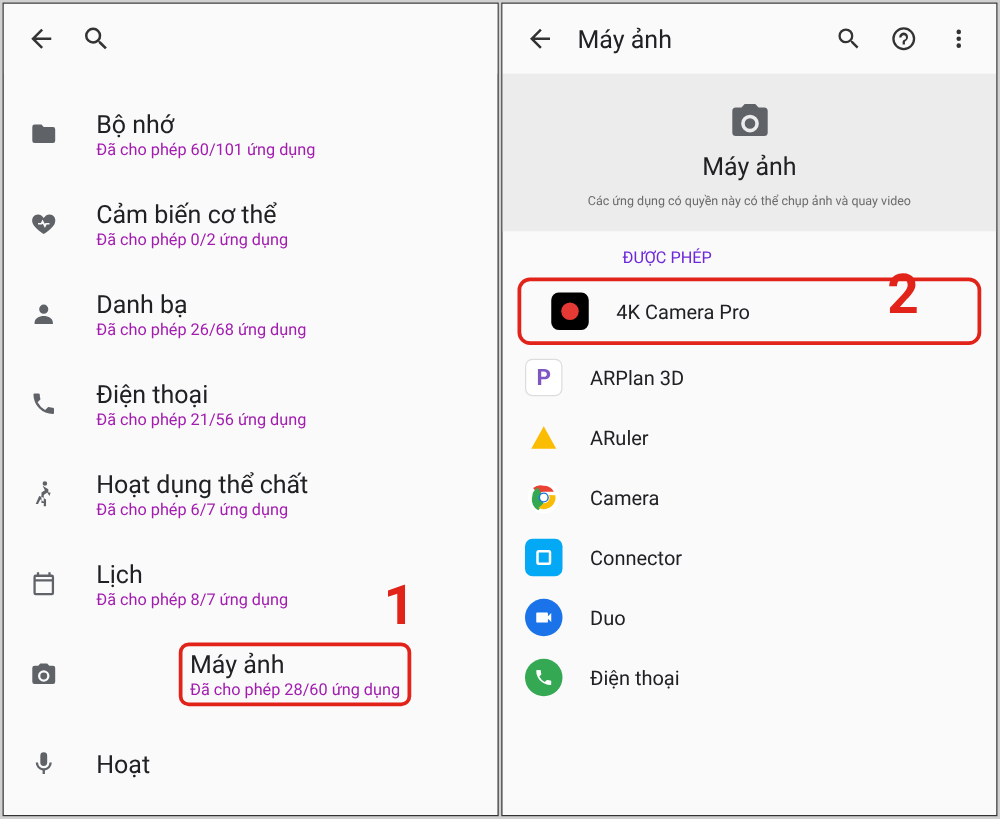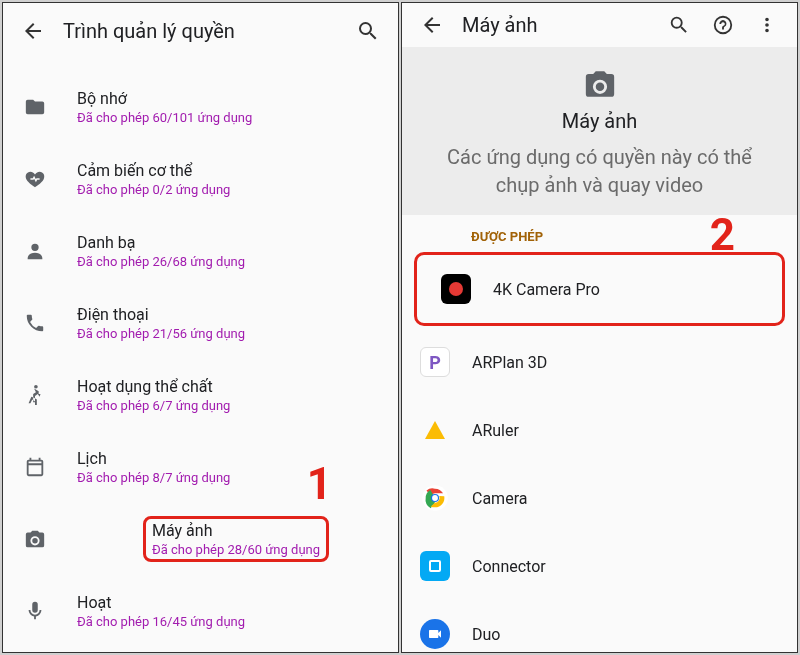--- a/index.html
+++ b/index.html
@@ -58,21 +58,21 @@
 .perm-icon {
   width: 28px;
   height: 28px;
   color: #5f6368;
   display: flex;
   align-items: center;
   justify-content: center;
   margin-right: 28px;
 }
 .perm-text { flex: 1; }
-.perm-title { font-size: 16px; color: #202124; }
+.perm-title { font-size: 20px; color: #202124; }
 .perm-sub { font-size: 13px; color: #a21caf; margin-top: 2px; }
 .highlight-box {
   border: 3px solid #e2231a;
   border-radius: 8px;
   margin: 0 8px;
   padding: 2px 6px;
 }
 .annotation {
   position: absolute;
   font-size: 44px;
@@ -86,32 +86,32 @@
   background: #ececec;
   display: flex;
   flex-direction: column;
   align-items: center;
   justify-content: center;
   padding: 20px 24px 16px;
   text-align: center;
 }
 .big-header .big-icon { color: #5f6368; margin-bottom: 8px; }
 .big-header .big-title { font-size: 20px; color: #202124; margin-bottom: 10px; }
-.big-header .big-desc { font-size: 20px; color: #6b6b6b; line-height: 1.4; }
+.big-header .big-desc { font-size: 10px; color: #6b6b6b; line-height: 1.4; }
 .section-heading {
   font-size: 13px;
-  font-weight: 700;
-  color: #a16207;
+  font-weight: 400;
+  color: #6d28d9;
   text-transform: uppercase;
-  padding: 14px 18px 6px 69px;
+  padding: 14px 18px 6px 96px;
 }
 .app-item {
   display: flex;
   align-items: center;
-  height: 68px;
+  height: 48px;
   padding: 0 18px;
   cursor: pointer;
 }
 .app-icon {
   width: 30px;
   height: 30px;
   border-radius: 6px;
   margin-right: 22px;
   display: flex;
   align-items: center;
@@ -133,21 +133,20 @@
 </head>
 <body>
 
 <div class="screen">
   <div class="appbar">
     <div class="icon-btn">
       <svg width="24" height="24" viewBox="0 0 24 24">
           <path d="M20 11H7.83l5.59-5.59L12 4l-8 8 8 8 1.41-1.41L7.83 13H20z" fill="currentColor"></path>
         </svg>
     </div>
-    <div class="appbar-title">Trình quản lý quyền</div>
     <div class="icon-btn">
       <svg width="24" height="24" viewBox="0 0 24 24">
           <path d="M15.5 14h-.79l-.28-.27A6.47 6.47 0 0016 9.5 6.5 6.5 0 109.5 16a6.47 6.47 0 004.23-1.57l.27.28v.79L19 20.49 20.49 19 15.5 14zM9.5 14A4.5 4.5 0 1114 9.5 4.49 4.49 0 019.5 14z" fill="currentColor"></path>
         </svg>
     </div>
   </div>
 
   <div class="content" id="left-list">
       <div class="perm-item">
         <div class="perm-icon">
@@ -228,21 +227,20 @@
         </div>
       </div>
       <div class="perm-item">
         <div class="perm-icon">
           <svg width="22" height="22" viewBox="0 0 24 24">
             <path fill="currentColor" d="M12 14a3 3 0 003-3V5a3 3 0 00-6 0v6a3 3 0 003 3zm5-3a5 5 0 01-10 0H5a7 7 0 006 6.92V21h2v-3.08A7 7 0 0019 11z"></path>
           </svg>
         </div>
         <div class="perm-text">
           <div class="perm-title">Hoạt</div>
-          <div class="perm-sub">Đã cho phép 16/45 ứng dụng</div>
         </div>
       </div>
     </div>
 
   <div class="annotation" style="right: 66px; bottom: 142px;">1</div>
 </div>
 
 <div class="screen">
   <div class="appbar">
     <div class="icon-btn">

